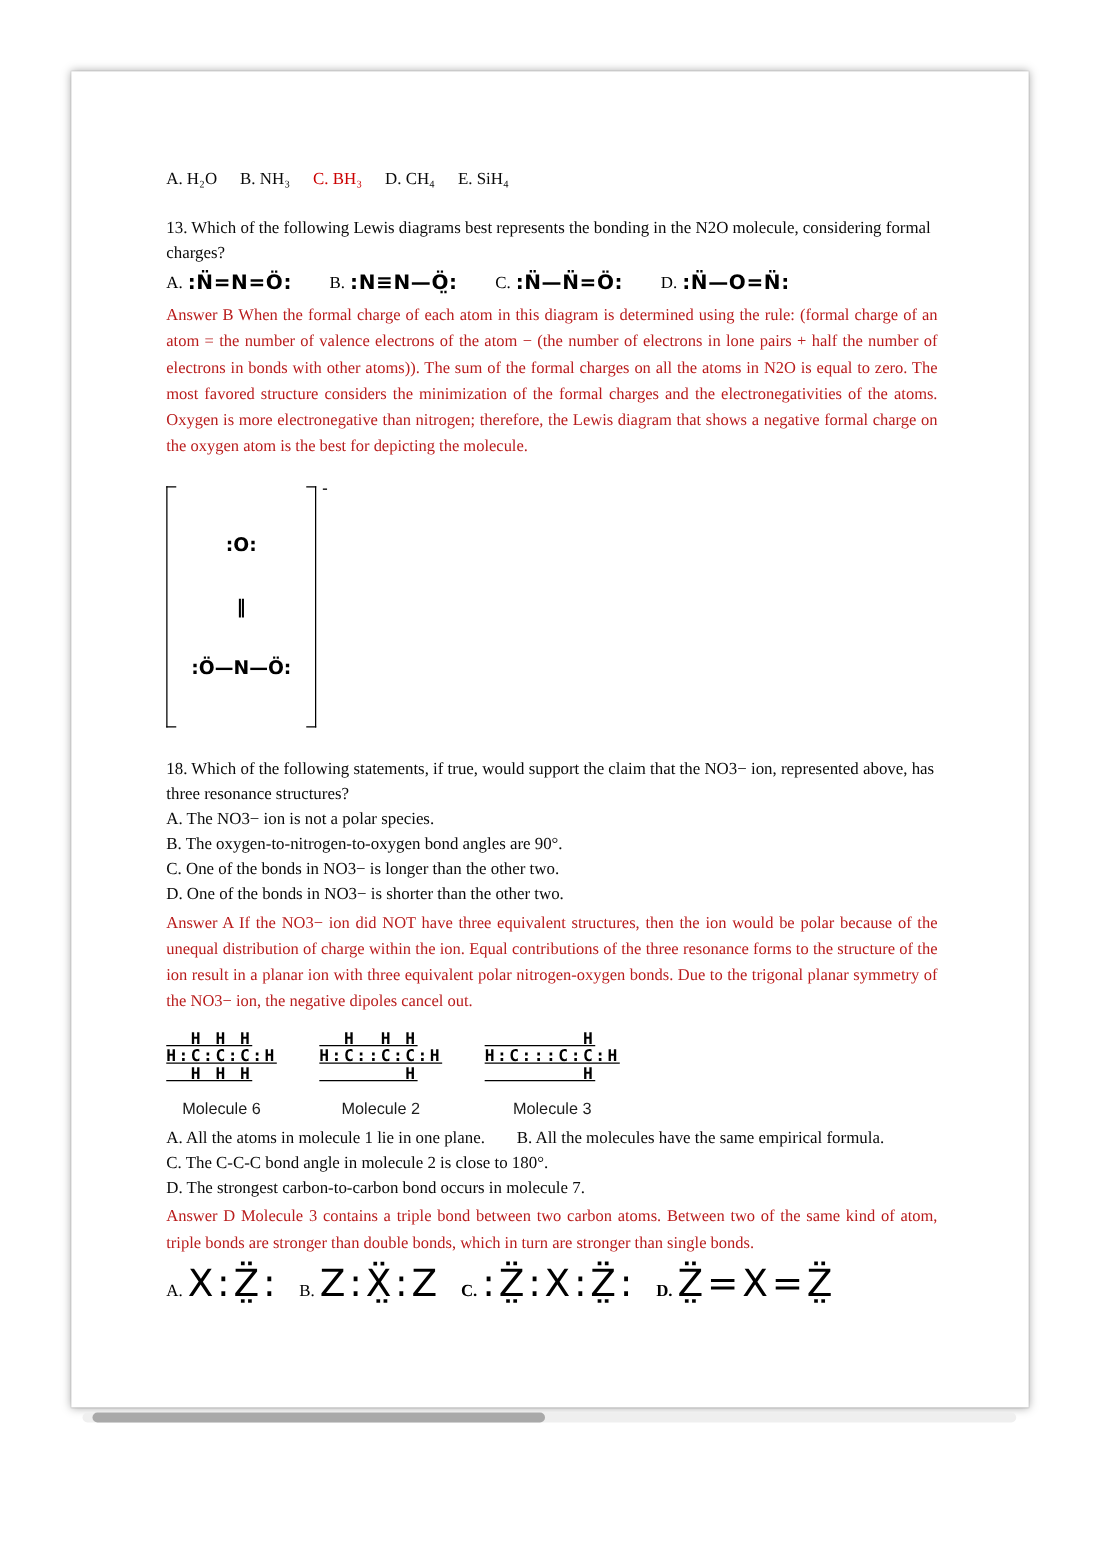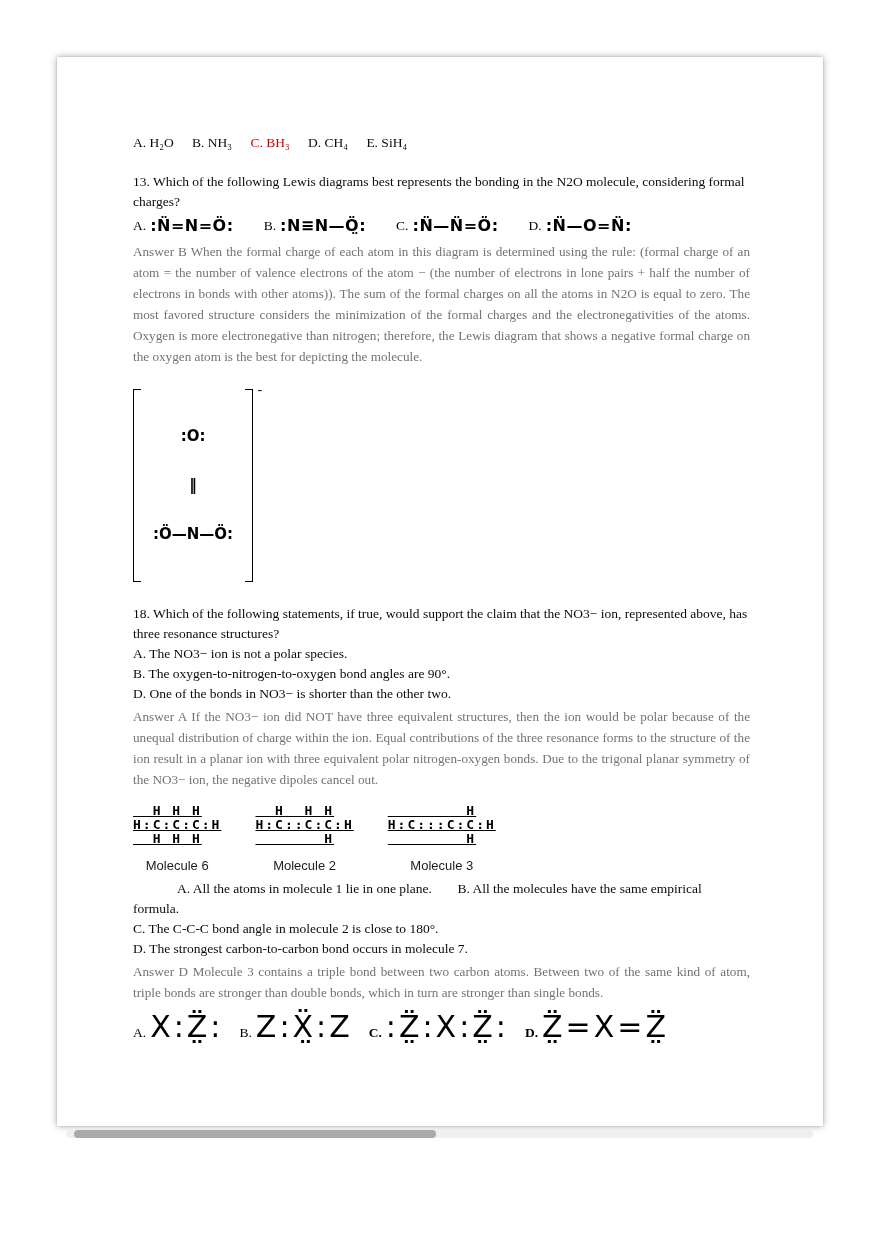--- a/index.html
+++ b/index.html
@@ -19,21 +19,21 @@
     padding:76px 73px 0 76px;
   }
 
   .line, .q { font-size:13.5px; line-height:20px; color:#0a0a0a; }
   .q { margin:0; }
   .opts-inline { margin-bottom:19px; }
   .opt { margin-right:15px; }
   .red { color:#cc0000; }
 
   .ans{
-    font-size:13.2px; line-height:21px; color:#737373;
+    font-size:13.2px; line-height:21px; color:#b91c1c;
     text-align:justify; margin-top:4px;
   }
 
   
   .lewis-row{ display:flex; align-items:center; gap:30px; margin:4px 0 6px; }
   .lewis-item{ display:flex; align-items:center; }
   .dlabel{ font-size:13.5px; margin-right:4px; }
   .dlabel.bold{ font-weight:700; }
   .dstruct{
     font-family:"DejaVu Sans", sans-serif; font-weight:700;
@@ -59,21 +59,21 @@
   .mline{
     white-space:pre; font-family:"DejaVu Sans Mono", monospace;
     font-weight:700; font-size:13px; line-height:14px; letter-spacing:2px;text-decoration:underline;
   }
   .mol-label{
     font-family:"Liberation Sans", sans-serif; font-size:13px; color:#1c1c1c;
     margin-top:12px; text-align:center;
   }
 
   
-  .two-col span:first-child{ display:inline-block; width:277px;margin-left:44px; }
+  .two-col span:first-child{ display:inline-block; width:277px; }
 
   
   .q20{ margin-top:20px; }
   .big-row{ display:flex; align-items:baseline; gap:16px; margin:6px 0 4px; }
   .big-item{ display:flex; align-items:baseline; }
   .bstruct{
     font-family:"DejaVu Sans", sans-serif; font-size:30px; font-weight:500;
     letter-spacing:3px; white-space:pre;
   }
   .mt0{ margin-top:2px; }
@@ -134,20 +134,21 @@
           <div>:Ö—N—Ö:</div>
         </div>
         <div class="bracket br"></div>
         <span class="charge">-</span>
       </div>
     </div>
 
     <p class="q">18. Which of the following statements, if true, would support the claim that the NO3− ion, represented above, has three resonance structures?</p>
     <p class="line">A. The NO3− ion is not a polar species.</p>
     <p class="line">B. The oxygen-to-nitrogen-to-oxygen bond angles are 90°.</p>
+    <p class="line">C. One of the bonds in NO3− is longer than the other two.</p>
     <p class="line">D. One of the bonds in NO3− is shorter than the other two.</p>
     <p class="ans mt0">Answer A If the NO3− ion did NOT have three equivalent structures, then the ion would be polar because of the unequal distribution of charge within the ion. Equal contributions of the three resonance forms to the structure of the ion result in a planar ion with three equivalent polar nitrogen-oxygen bonds. Due to the trigonal planar symmetry of the NO3− ion, the negative dipoles cancel out.</p>
 
     <div class="mol-row">
       <div class="mol">
         <div class="mline">  H H H</div>
         <div class="mline">H:C:C:C:H</div>
         <div class="mline">  H H H</div>
         <div class="mol-label">Molecule 6</div>
       </div>

